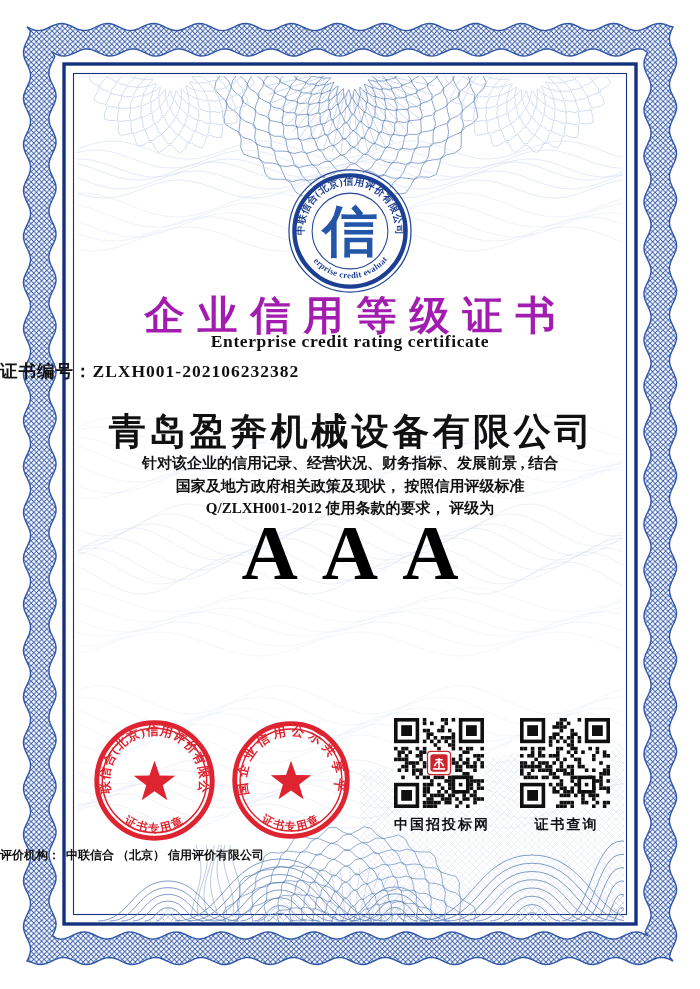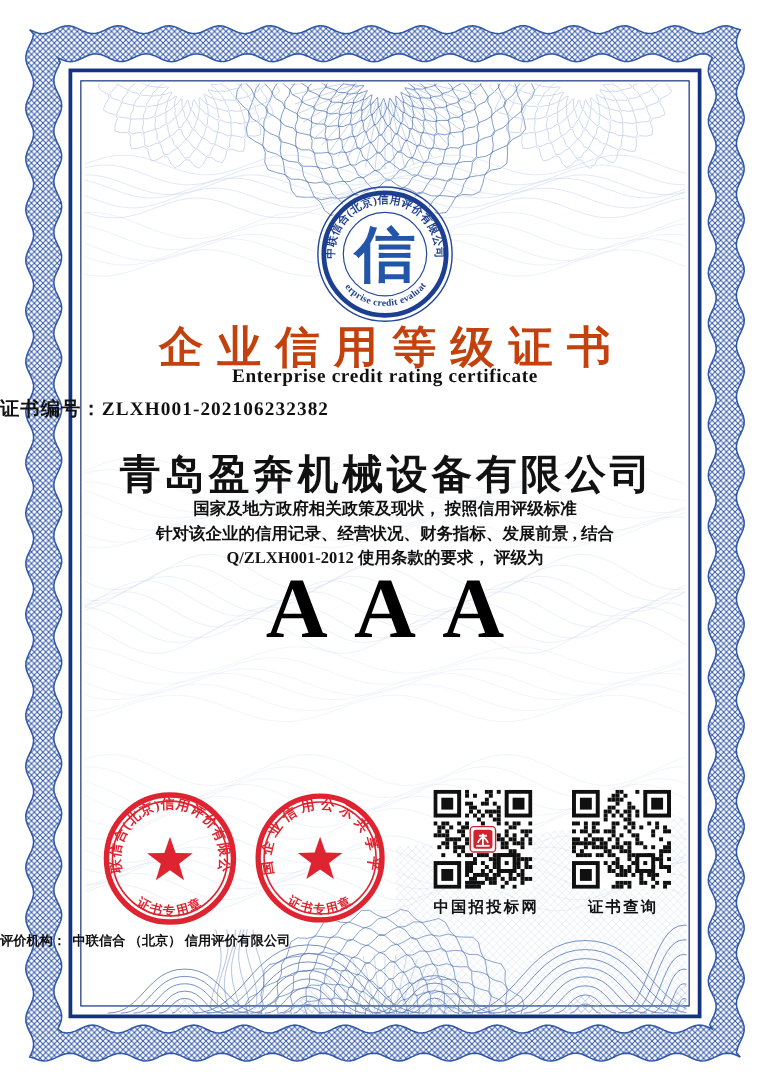--- a/index.html
+++ b/index.html
@@ -8,21 +8,21 @@
   #deco{position:absolute;left:0;top:0;}
   .content{position:absolute;left:0;top:0;width:700px;height:989px;}
 
   .logo{position:absolute;left:287px;top:168px;width:126px;height:126px;}
   .logo svg{width:126px;height:126px;display:block;}
   .logo-cn{font-size:10px;font-weight:bold;fill:#1d3f92;letter-spacing:.6px;}
   .logo-en{font-size:8.8px;font-weight:bold;fill:#1d3f92;letter-spacing:.3px;}
   .logo-xin{font-size:56px;font-weight:bold;fill:#2356a8;font-family:"Liberation Serif","DejaVu Serif",serif;}
 
   .title{position:absolute;top:288px;left:0;width:100%;margin:0;text-align:center;
-         font-size:40px;font-weight:bold;letter-spacing:13px;text-indent:13px;color:#c2410c;}
+         font-size:40px;font-weight:bold;letter-spacing:13px;text-indent:13px;color:#a21caf;}
   .subtitle{position:absolute;top:331px;width:100%;text-align:center;
             font-size:17.5px;font-weight:bold;letter-spacing:.6px;}
   .certno{position:absolute;top:359px;width:100%;
           font-size:17.5px;font-weight:bold;letter-spacing:1px;white-space:pre;}
   .company{position:absolute;top:407px;width:100%;text-align:center;
            font-size:37px;font-weight:bold;letter-spacing:3.5px;text-indent:3.5px;}
   .statement{position:absolute;top:452px;left:60px;width:580px;text-align:center;
              font-size:15px;font-weight:bold;line-height:22.5px;}
   .rating{position:absolute;top:514px;width:100%;text-align:center;color:#000000;
           font-size:78px;line-height:78px;font-weight:bold;letter-spacing:24px;text-indent:24px;}
@@ -341,22 +341,22 @@
     </div>
 
     <h1 class="title">企业信用等级证书</h1>
     <div class="subtitle">Enterprise credit rating certificate</div>
 
     <div class="certno"><span>证书编号：</span><span>ZLXH001-202106232382</span></div>
 
     <div class="company">青岛盈奔机械设备有限公司</div>
 
     <div class="statement">
+      <div>针对该企业的信用记录、经营状况、财务指标、发展前景 , 结合</div>
       <div>国家及地方政府相关政策及现状， 按照信用评级标准</div>
-      <div>针对该企业的信用记录、经营状况、财务指标、发展前景 , 结合</div>
       <div>Q/ZLXH001-2012 使用条款的要求， 评级为</div>
     </div>
 
     <div class="rating">AAA</div>
 
 
     <div class="seal seal1">
       <svg viewBox="-62 -62 124 124" width="123" height="123">
         <defs>
           <path id="s1t" d="M -43.2 15.7 A 46 46 0 1 1 43.2 15.7"></path>

